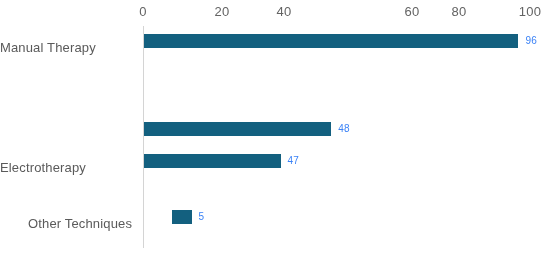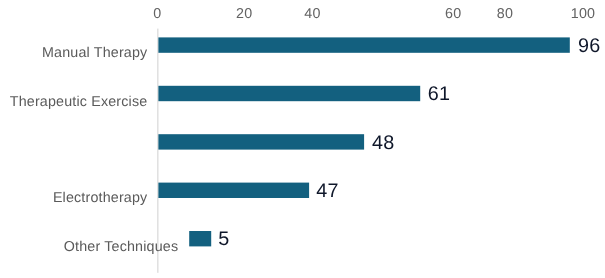--- a/index.html
+++ b/index.html
@@ -60,42 +60,41 @@
     position: absolute;
     left: 0;
     width: 550px;
     height: 44px;
   }
   .cat-label {
     position: absolute;
     left: 0;
     width: 134px;
     top: 14px;
-    text-align: right;
     font-size: 13px;
     color: #5a5a5a;
     letter-spacing: 0.15px;
     white-space: nowrap;
   }
   .bar-wrap {
     position: absolute;
     left: 144px;
     top: 8px;
     height: 14px;
     display: flex;
     align-items: center;
   }
   .bar {
     height: 14px;
     background: #13607f;
   }
   .bar-value {
     margin-left: 7px;
-    font-size: 18px;
-    color: #0f172a;
+    font-size: 10px;
+    color: #3b82f6;
     letter-spacing: 0.2px;
     white-space: nowrap;
     line-height: 1;
   }
 </style>
 </head>
 <body>
 
 <div id="chart-root">
 
@@ -113,36 +112,29 @@
     <div class="axis-line"></div>
 
     <div class="row" style="top:0px;">
       <div class="cat-label">Manual Therapy</div>
       <div class="bar-wrap">
         <div class="bar" style="width:374.4px;"></div>
         <div class="bar-value">96</div>
       </div>
     </div>
 
-    <div class="row" style="top:44px;">
-      <div class="cat-label">Therapeutic Exercise</div>
-      <div class="bar-wrap">
-        <div class="bar" style="width:237.9px;"></div>
-        <div class="bar-value">61</div>
-      </div>
-    </div>
 
     <div class="row" style="top:88px;">
       <div class="bar-wrap">
         <div class="bar" style="width:187.2px;"></div>
         <div class="bar-value">48</div>
       </div>
     </div>
 
-    <div class="row" style="top:132px;">
+    <div class="row" style="top:120px;">
       <div class="cat-label">Electrotherapy</div>
       <div class="bar-wrap">
         <div class="bar" style="width:136.5px;"></div>
         <div class="bar-value">47</div>
       </div>
     </div>
 
     <div class="row" style="top:176px;margin-left:28px;">
       <div class="cat-label">Other Techniques</div>
       <div class="bar-wrap">

